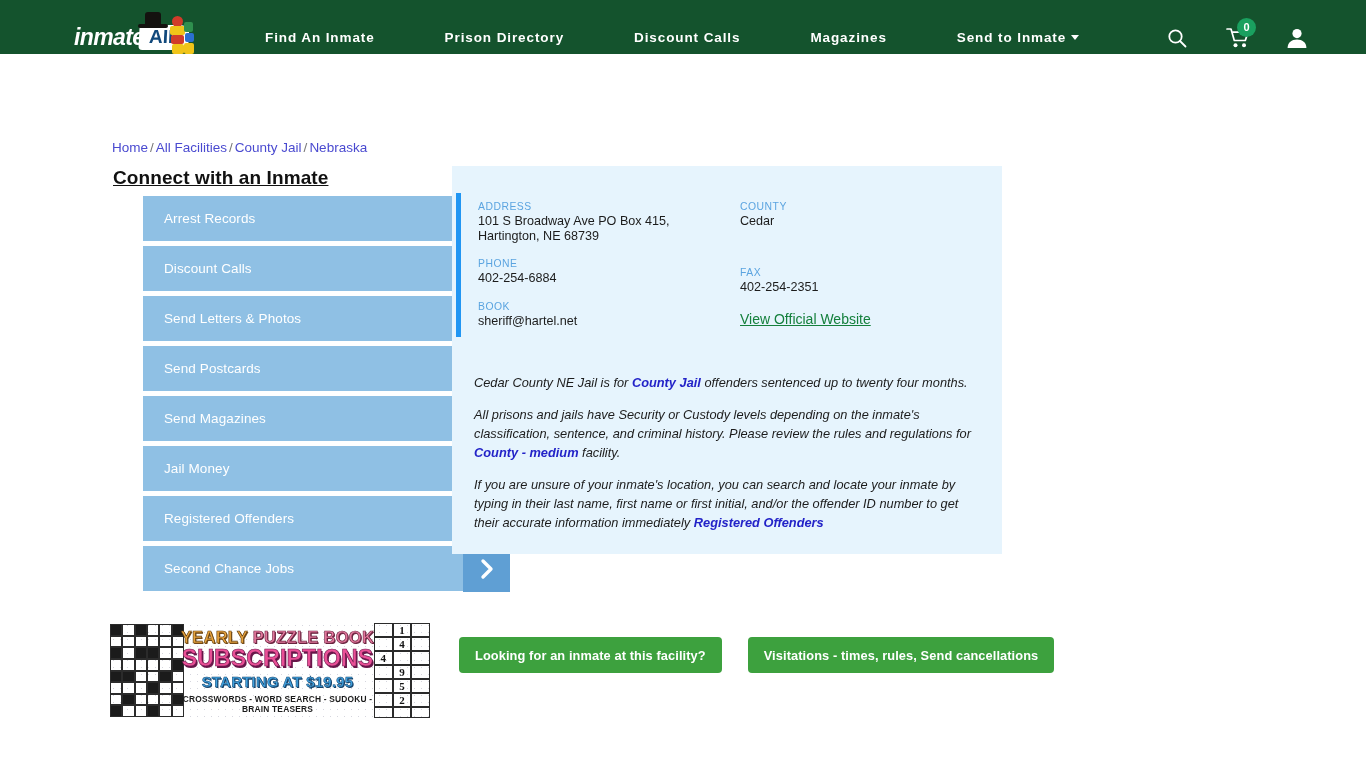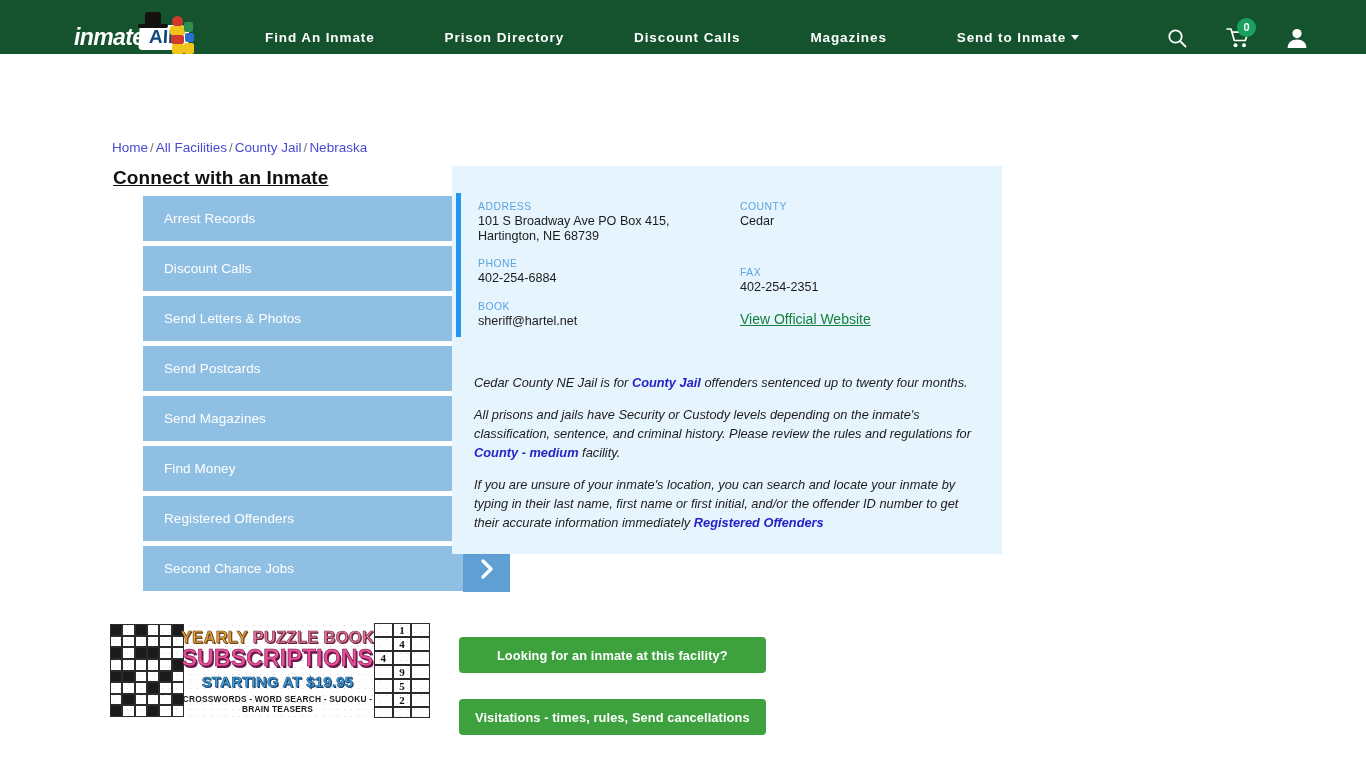--- a/index.html
+++ b/index.html
@@ -278,21 +278,21 @@
   }
   .para:last-child { margin-bottom: 0; }
   .para .lnk {
     color: #2323c8; font-weight: bold; font-style: italic; cursor: pointer;
   }
   .card-spacer { height: 22px; }
 
   .btn-row {
     position: absolute;
     left: 459px; top: 583px;
-    display: flex; gap: 26px; flex-direction: column;
+    display: flex; gap: 26px;
   }
   .gbtn {
     background: #3da13e;
     color: #ffffff;
     font-size: 12.8px;
     font-weight: bold;
     border: none;
     border-radius: 4px;
     padding: 0 16px;
     height: 36px;
@@ -409,21 +409,21 @@
     </div>
     <div class="side-item">
       <span class="side-label">Send Magazines</span>
       <span class="side-arrow">
         <svg width="20" height="24" viewBox="0 0 20 24">
             <polyline points="6,4 14,12 6,20" fill="none" stroke="#ffffff" stroke-width="3.4" stroke-linecap="round" stroke-linejoin="round"></polyline>
           </svg>
       </span>
     </div>
     <div class="side-item">
-      <span class="side-label">Find Money</span>
+      <span class="side-label">Jail Money</span>
       <span class="side-arrow">
         <svg width="20" height="24" viewBox="0 0 20 24">
             <polyline points="6,4 14,12 6,20" fill="none" stroke="#ffffff" stroke-width="3.4" stroke-linecap="round" stroke-linejoin="round"></polyline>
           </svg>
       </span>
     </div>
     <div class="side-item">
       <span class="side-label">Registered Offenders</span>
       <span class="side-arrow">
         <svg width="20" height="24" viewBox="0 0 20 24">

